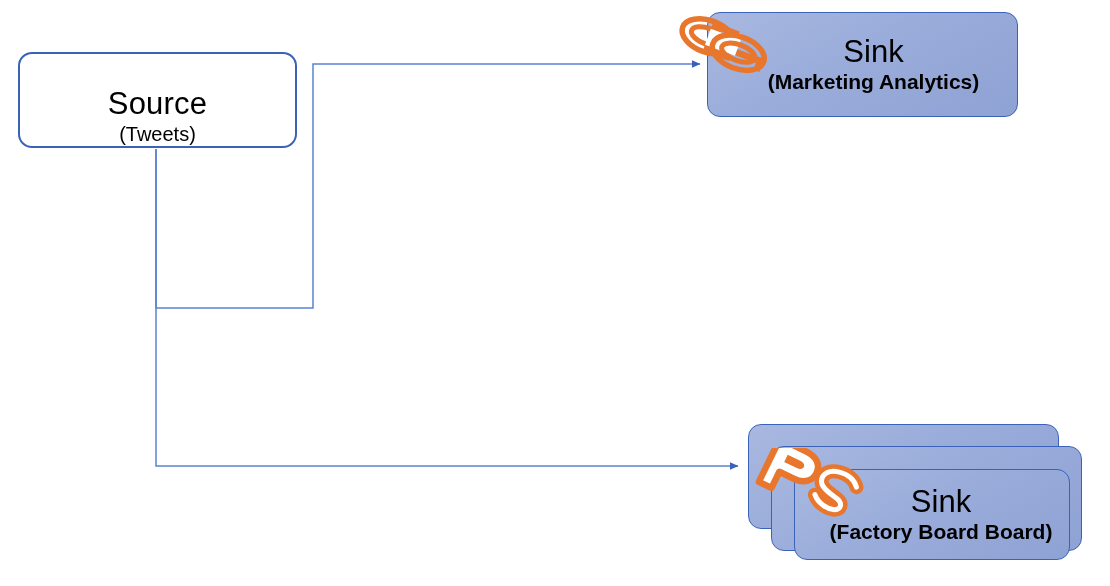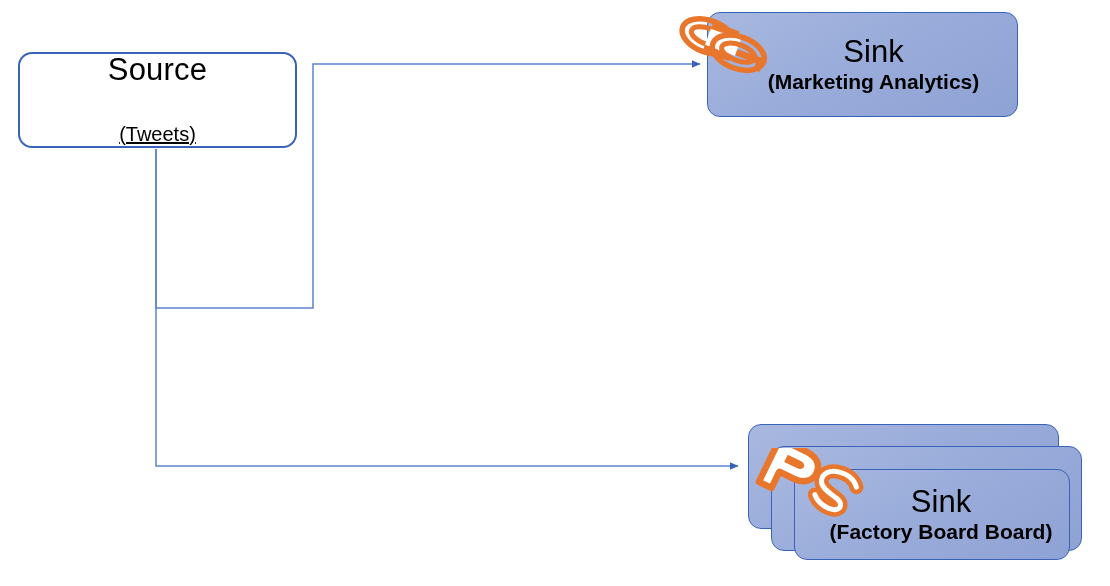--- a/index.html
+++ b/index.html
@@ -26,34 +26,33 @@
     top: 52px;
     width: 279px;
     height: 96px;
     box-sizing: border-box;
     border: 2.4px solid #3A63B8;
     border-radius: 14px;
     background: #ffffff;
     display: flex;
     flex-direction: column;
     align-items: center;
-    justify-content: space-between;
+    justify-content: flex-end;
   }
   .source-title {
     font-size: 31px;
     color: #000000;
     line-height: 1.05;
     letter-spacing: 0.2px;
   }
   .source-sub {
     font-size: 20px;
     color: #000000;
     line-height: 1.2;
     margin-top: 1px;
-    text-decoration: underline;
   }
 
   
   .sink-box {
     position: absolute;
     box-sizing: border-box;
     border: 1.2px solid #3A63B8;
     border-radius: 13px;
     background: linear-gradient(150deg, #A8B8E0 0%, #9AACDA 45%, #8EA2D4 100%);
   }

